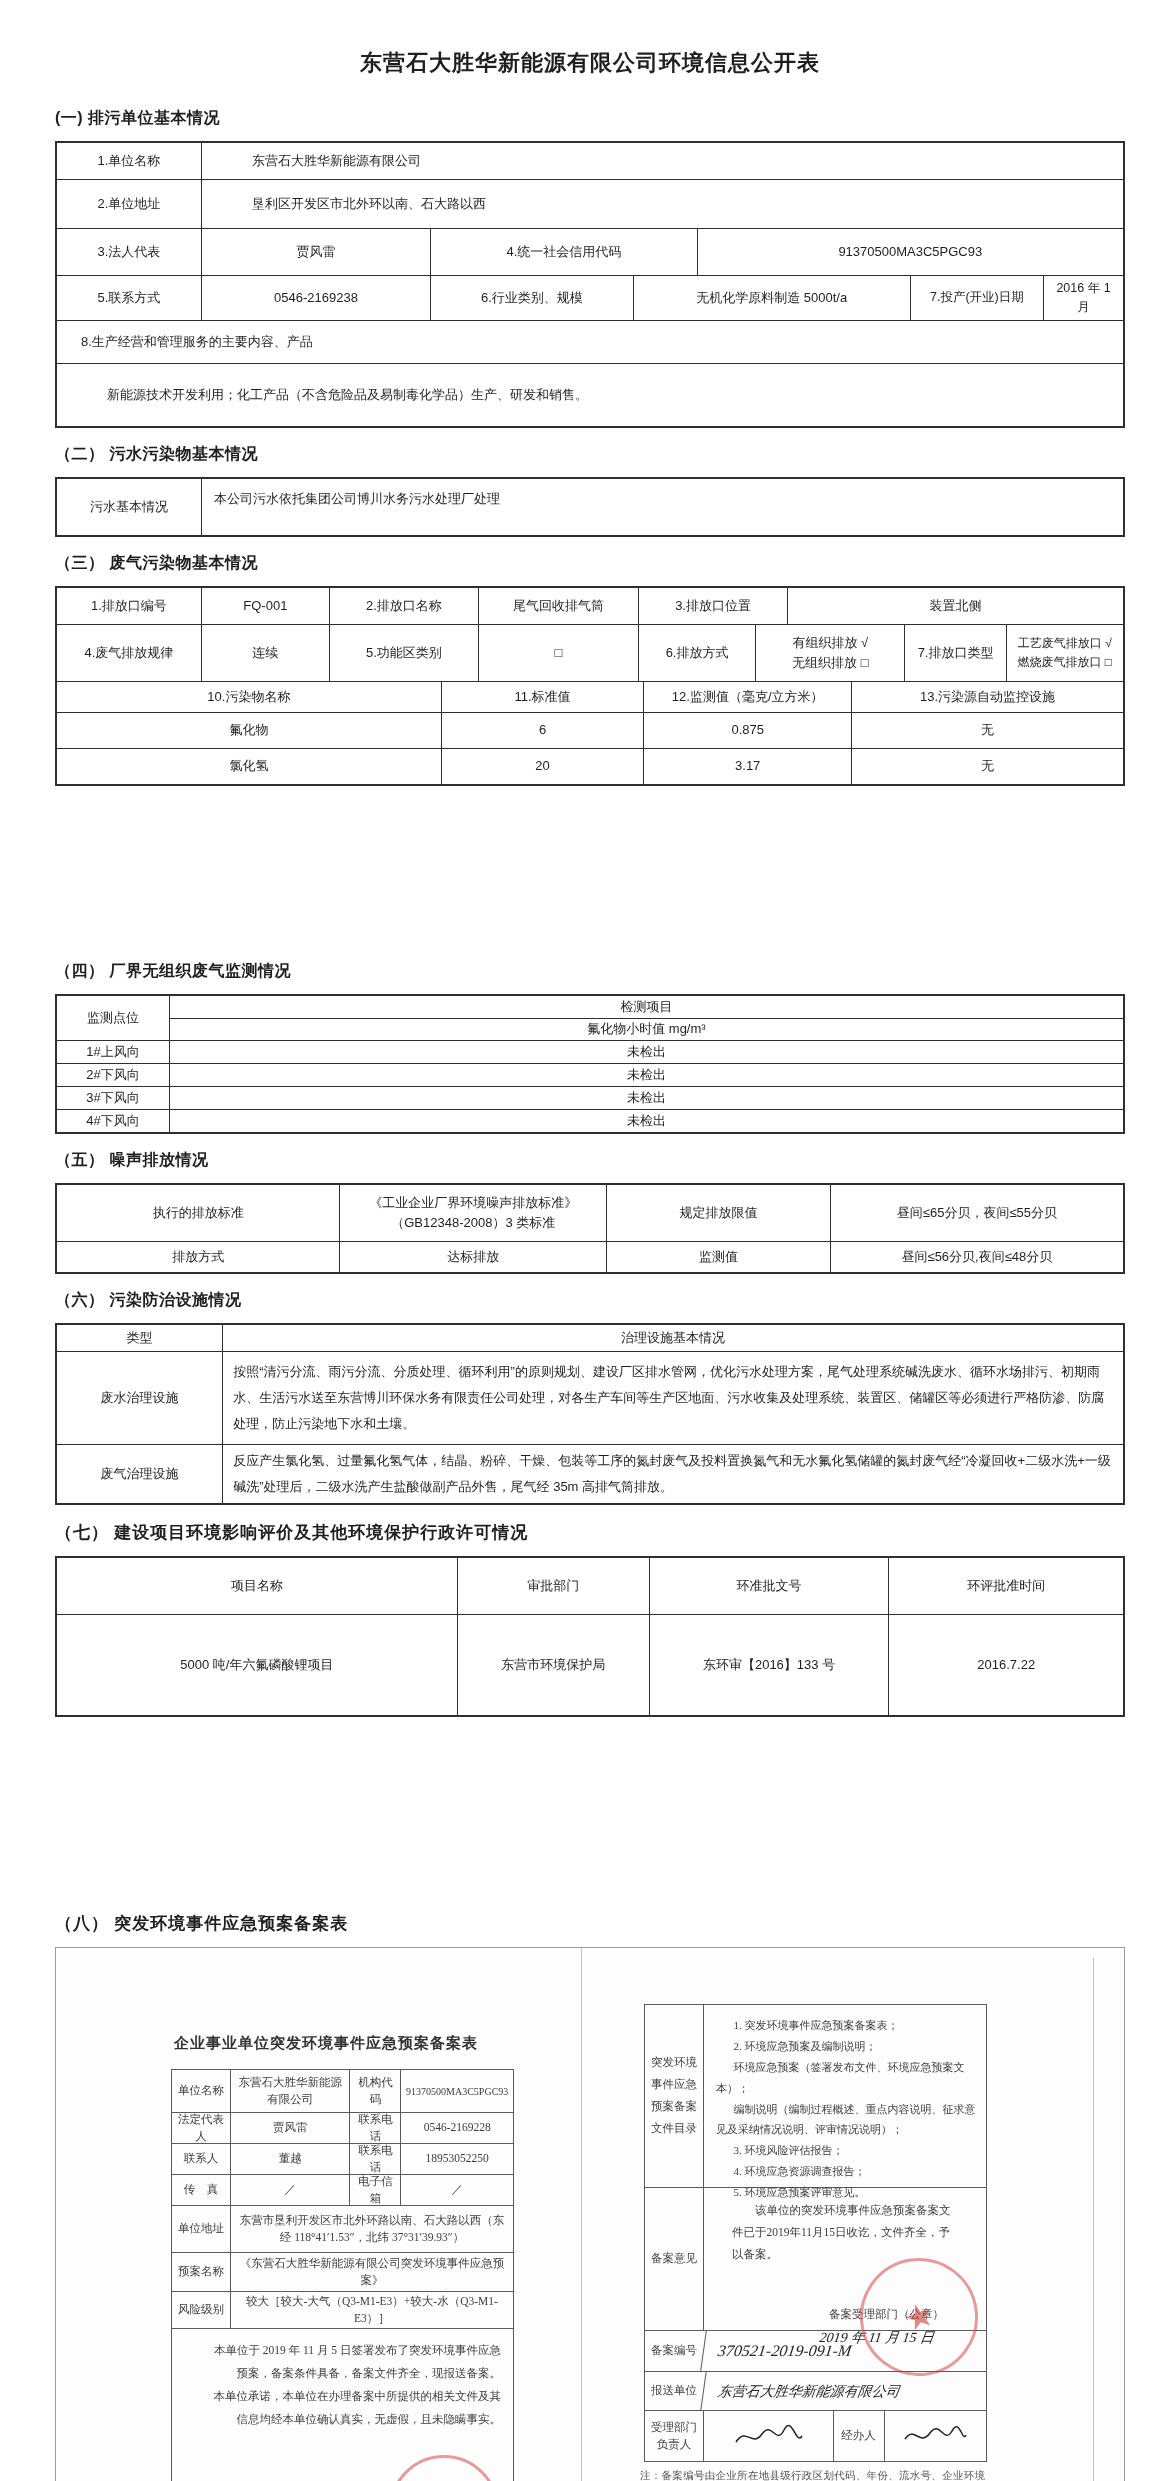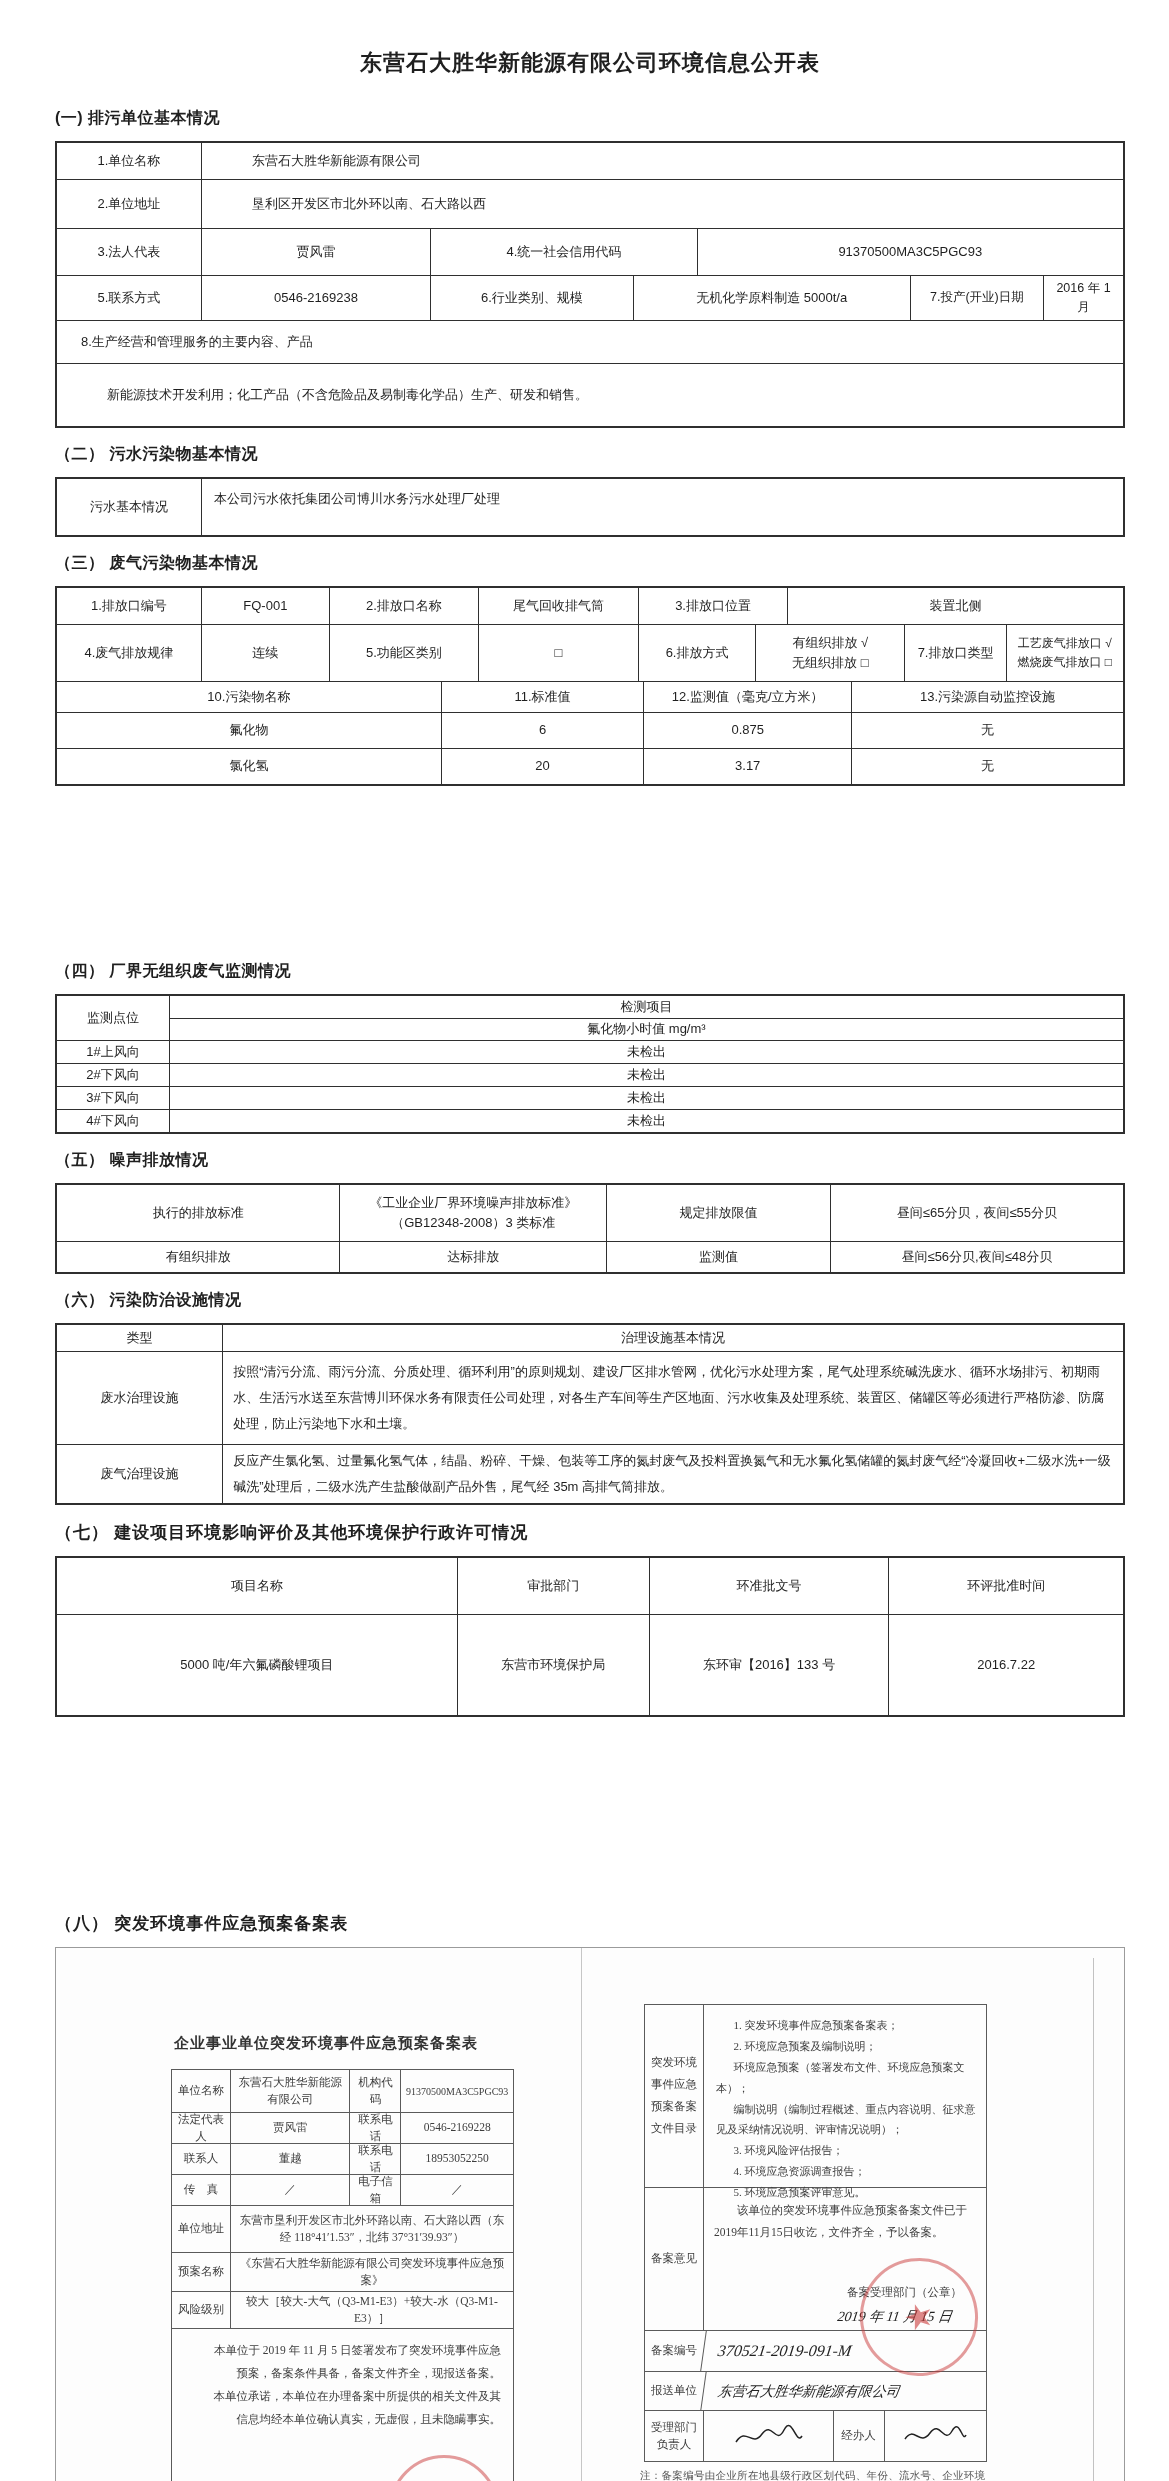--- a/index.html
+++ b/index.html
@@ -37,21 +37,21 @@
   .rf{width:343px;margin:0 0 0 62px;}
   .statement{position:relative;height:208px;padding:10px 12px;font-size:11.5px;line-height:2.0;
              text-align:left;display:block;box-sizing:border-box;}
   .statement p{margin:0;text-indent:2em;text-align:right;}
   .stamp{position:absolute;border:3px solid rgba(201,58,58,.5);border-radius:50%;
          display:flex;align-items:center;justify-content:center;pointer-events:none;}
   .stamp .star{color:rgba(201,58,58,.6);font-size:34px;transform:rotate(-10deg);}
   .hand{font-family:"Liberation Serif",serif;font-style:italic;font-size:14px;color:#222;transform:skewX(-8deg);}
   .catalog{display:block;text-align:left;padding:10px 10px 10px 12px;font-size:11px;line-height:1.9;}
   .catalog div{text-indent:1.6em;}
-  .opinion{display:block;position:relative;text-align:left;padding:12px 10px;font-size:11.5px;line-height:1.9;}
+  .opinion{display:block;position:relative;text-align:left;padding:12px 28px;font-size:11.5px;line-height:1.9;}
   .opinion .op-text{text-indent:2em;margin:0;}
   .opinion .op-seal{text-align:right;margin-top:38px;padding-right:14px;}
   .opinion .op-date{text-align:right;padding-right:24px;}
   .note{width:345px;margin:6px 0 0 58px;font-size:10.5px;line-height:1.55;color:#555;text-align:justify;}
   .sig-svg{display:block;}
   .gap-b175{margin-bottom:175px;}
   .gap-b195{margin-bottom:195px;}
 </style>
 </head>
 <body>
@@ -178,21 +178,21 @@
     <div class="tr" style="height:56px">
       <div class="td" style="width:26.5%">执行的排放标准</div>
       <div class="td" style="width:25%">
         <span class="stack">《工业企业厂界环境噪声排放标准》</span>
         <span class="stack">（GB12348-2008）3 类标准</span>
       </div>
       <div class="td" style="width:21%">规定排放限值</div>
       <div class="td" style="width:27.5%">昼间≤65分贝，夜间≤55分贝</div>
     </div>
     <div class="tr" style="height:30px">
-      <div class="td" style="width:26.5%">有组织排放</div>
+      <div class="td" style="width:26.5%">排放方式</div>
       <div class="td" style="width:25%">达标排放</div>
       <div class="td" style="width:21%">监测值</div>
       <div class="td" style="width:27.5%">昼间≤56分贝,夜间≤48分贝</div>
     </div>
   </div>
 
   <div class="sec">（六） 污染防治设施情况</div>
   <div class="tbl">
     <div class="tr" style="height:26px">
       <div class="td" style="width:15.5%">类型</div>

